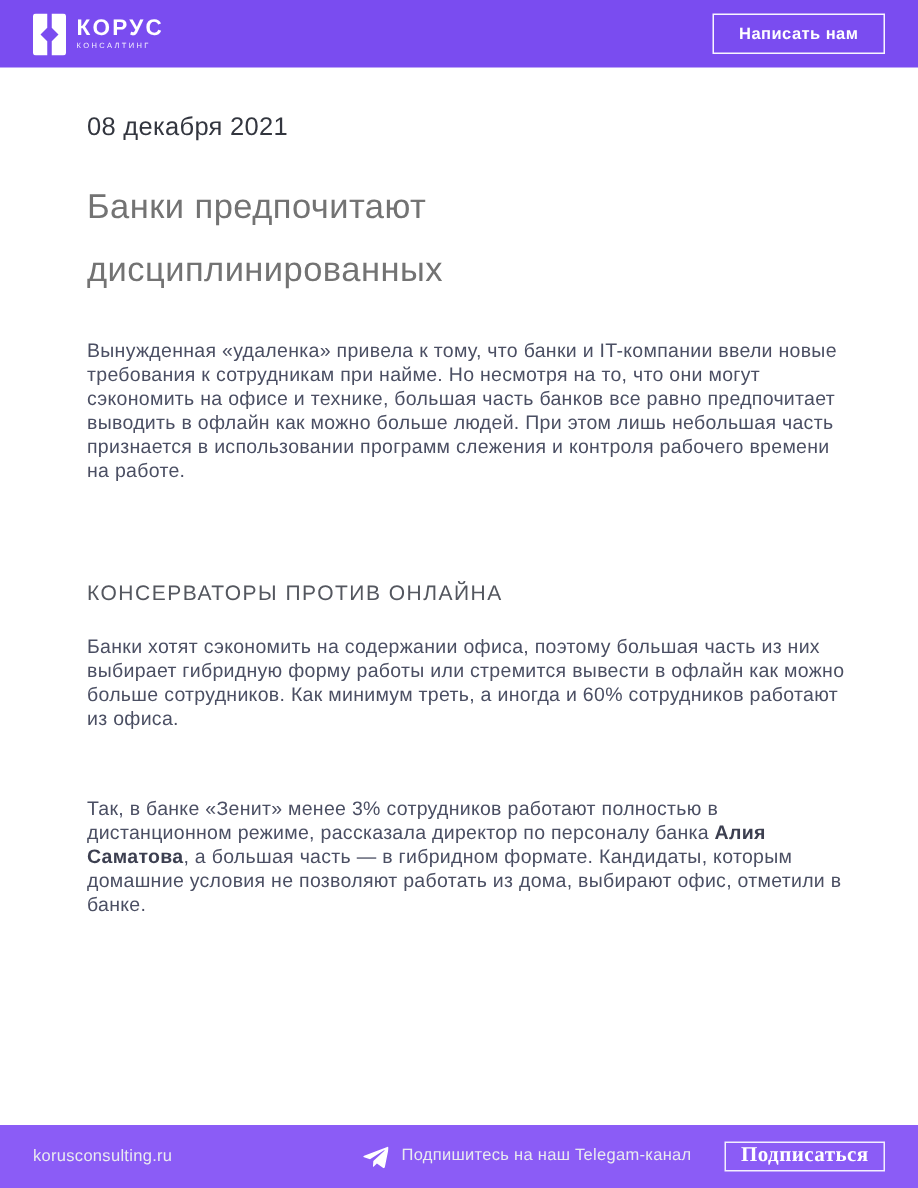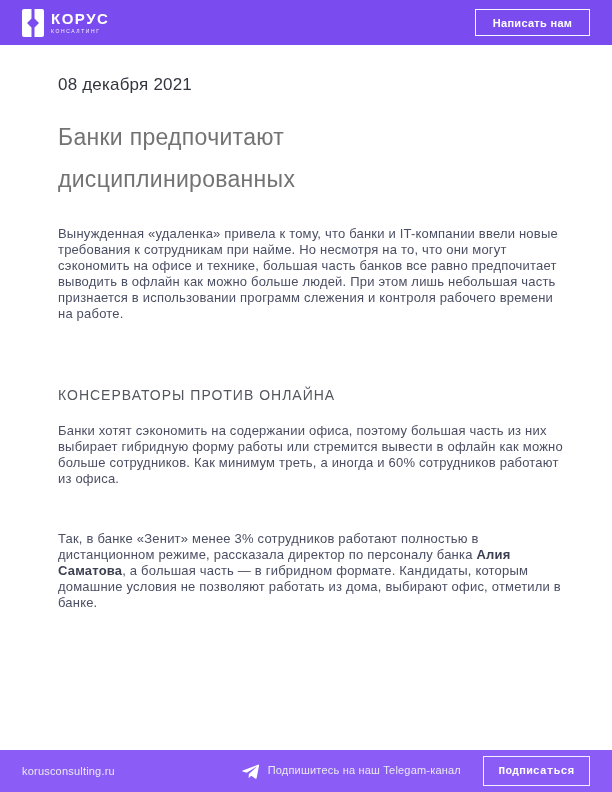--- a/index.html
+++ b/index.html
@@ -125,26 +125,26 @@
   .tg-icon { width: 17px; height: 15px; display: block; }
   .footer-tg-text {
     color: #e9eaf0;
     font-size: 11px;
     letter-spacing: .2px;
   }
   .footer-btn {
     background: transparent;
     border: 1px solid rgba(255,255,255,.9);
     color: #ffffff;
-    font-family: Liberation Mono, monospace;
-    font-size: 11px;
+    font-family: Liberation Serif, serif;
+    font-size: 14px;
     font-weight: bold;
     letter-spacing: .3px;
     width: 107px;
-    height: 30px;
+    height: 20px;
     cursor: pointer;
     flex: 0 0 auto;
   }
 </style>
 </head>
 <body>
 
 <div class="page">
 
   <div class="header">

